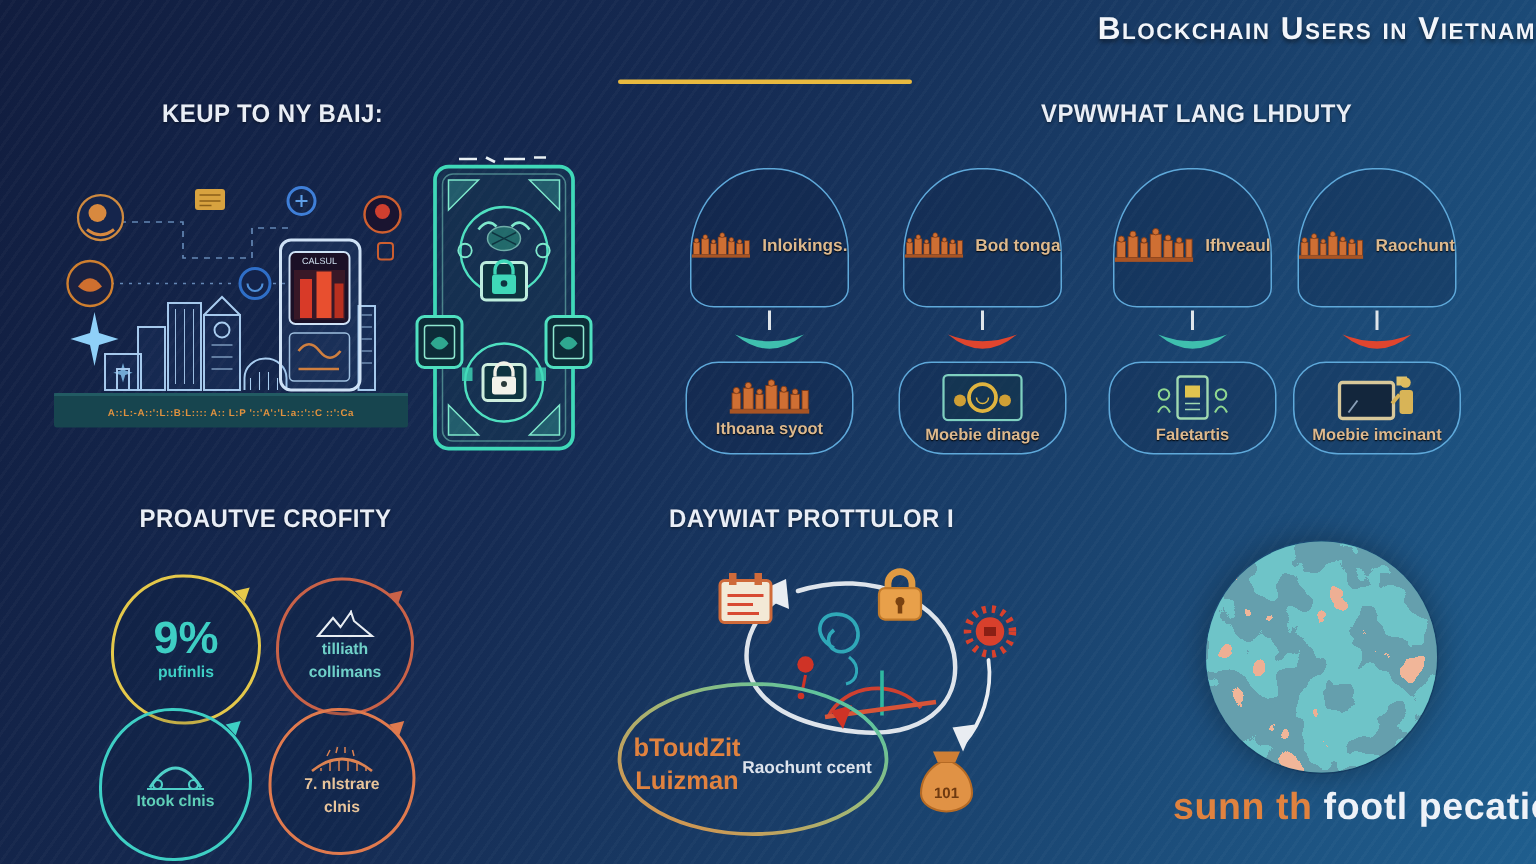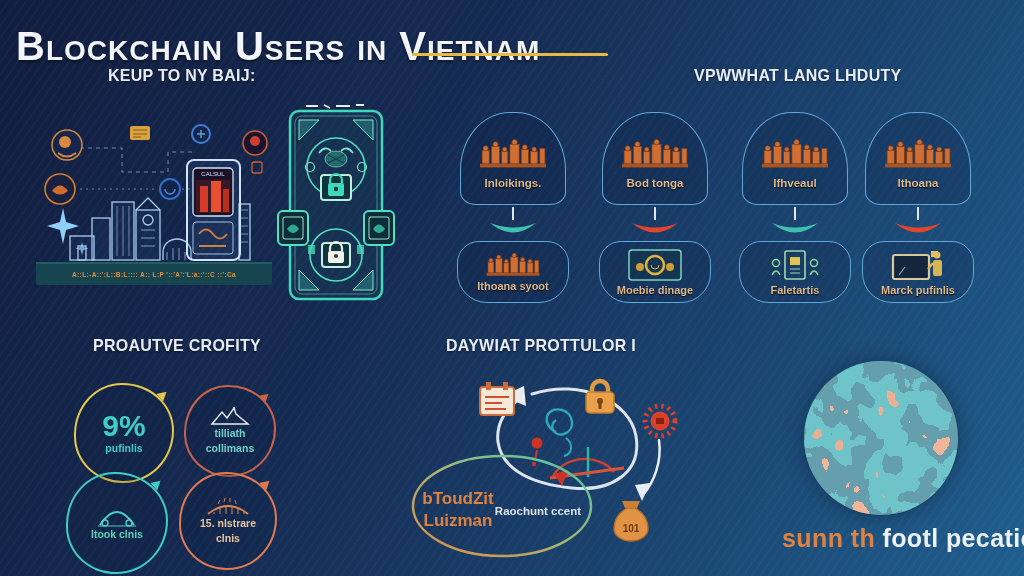--- a/index.html
+++ b/index.html
@@ -6,38 +6,38 @@
   .stage{
     position:relative;width:1024px;height:576px;overflow:hidden;
     font-family:"Liberation Sans",sans-serif;
     background:linear-gradient(118deg,#111d3f 0%,#152a52 38%,#1a4470 70%,#1f5e8e 100%);
   }
   .stage::before{
     content:"";position:absolute;inset:0;pointer-events:none;
     background:repeating-linear-gradient(125deg,rgba(255,255,255,0.025) 0 2px,transparent 2px 7px);
   }
   .title{
-    position:absolute;top:8px;left:0;right:0;margin:16px;text-align:left;
-    color:#f2f5fa;font-size:40px;font-weight:bold;font-variant:small-caps;
+    position:absolute;top:8px;left:0;right:0;margin:0;text-align:right;
+    color:#f2f5fa;font-size:21px;font-weight:bold;font-variant:small-caps;
     letter-spacing:1px;text-shadow:0 2px 3px rgba(0,0,0,.45);
   }
   .title-underline{position:absolute;top:53px;left:412px;width:196px;height:3px;background:#e8b93f;border-radius:2px;}
   .sec-header{
     position:absolute;margin:0;color:#e9eef6;font-size:17px;font-weight:bold;
     letter-spacing:.3px;white-space:nowrap;text-shadow:0 1px 2px rgba(0,0,0,.5);
     transform:scaleX(.94);transform-origin:left;
   }
   .city-illustration{position:absolute;left:20px;top:96px;}
   .phone-illustration{position:absolute;left:276px;top:103px;}
   
   .usage-col{position:absolute;top:112px;width:112px;display:flex;flex-direction:column;align-items:center;}
   .bubble{
     width:106px;height:93px;box-sizing:border-box;border:1.6px solid #5fa9da;
     border-radius:50px 50px 16px 16px / 58px 58px 13px 13px;
-    background:rgba(12,28,60,.25);display:flex;flex-direction:column;align-items:center;
+    background:rgba(12,28,60,.25);display:flex;flex-direction:row;align-items:center;
     justify-content:center;gap:8px;padding-top:10px;
   }
   .bubble-label,.card-label{font-size:11.5px;font-weight:bold;color:#ddb98e;text-shadow:0 1px 1px #000;white-space:nowrap;}
   .v-line{width:2px;height:13px;background:#dfe5ea;margin-top:2px;}
   .ucard{
     margin-top:3px;width:112px;height:62px;box-sizing:border-box;border:1.6px solid #5fa9da;
     border-radius:22px 22px 30px 30px;background:rgba(12,28,60,.22);
     display:flex;flex-direction:column;align-items:center;justify-content:center;gap:3px;
   }
   .card-label{font-size:11px;}
@@ -279,36 +279,36 @@
       </svg>
       <div class="card-label">Moebie dinage</div>
     </div>
   </div>
 
   <div class="usage-col" style="left:862px">
     <div class="bubble">
       <svg width="66" height="31" viewBox="0 0 64 30">
           <use href="#sym-crowd"></use>
         </svg>
-      <div class="bubble-label">Ithoana</div>
+      <div class="bubble-label">Raochunt</div>
     </div>
     <div class="v-line"></div>
     <svg width="54" height="18" viewBox="0 0 54 18" class="usage-arc">
         <path d="M4,3 Q27,22 50,3 Q27,12 4,3" fill="#e0452e"></path>
       </svg>
     <div class="ucard">
       <svg width="54" height="32" viewBox="0 0 54 32">
         <rect x="2" y="6" width="36" height="24" rx="2" fill="#13263c" stroke="#d8c89a" stroke-width="2.2"></rect>
         <path d="M8,26 l6,-8" stroke="#8aa0b8" stroke-width="1.2"></path>
         <rect x="40" y="2" width="7" height="6" fill="#e0c46f"></rect>
         <circle cx="46" cy="6" r="3.5" fill="#e0bc5f"></circle>
         <rect x="42" y="11" width="9" height="16" rx="2" fill="#d8b457"></rect>
         <path d="M42,14 l-5,6" stroke="#d8b457" stroke-width="2.5"></path>
       </svg>
-      <div class="card-label">Marck pufinlis</div>
+      <div class="card-label">Moebie imcinant</div>
     </div>
   </div>
 
   <div class="stat-circle" style="left: 74px; top: 383px; width: 100px; height: 100px; --ring: #e4c84a; --txt: #3ecfc4;">
     <div class="stat-value">9%</div>
     <div class="stat-label">pufinlis</div>
 
   </div>
 
   <div class="stat-circle" style="left: 66px; top: 472px; width: 102px; height: 102px; --ring: #3ecfc4; --txt: #5fd0b8;">
@@ -333,21 +333,21 @@
     <div class="stat-label">collimans</div>
   </div>
 
   <div class="stat-circle" style="left: 179px; top: 472px; width: 98px; height: 98px; --ring: #e07a4e; --txt: #e8c49a;">
     <svg width="44" height="20" viewBox="0 0 44 20">
       <path d="M2,18 Q22,2 42,18" fill="none" stroke="#dd8352" stroke-width="1.8"></path>
       <path d="M8,16 V18 M14,12 V18 M20,10 V18 M26,10 V18 M32,12 V18 M38,16 V18" stroke="#dd8352" stroke-width="1"></path>
       <path d="M12,8 l2,-4 M18,6 l1,-4 M24,6 l0,-4 M30,8 l-1,-4" stroke="#dd8352" stroke-width="1"></path>
     </svg>
 
-    <div class="stat-label">15. nlstrare</div>
+    <div class="stat-label">7. nlstrare</div>
     <div class="stat-label">clnis</div>
   </div>
 
   <svg class="flow-illustration" width="300" height="207" viewBox="0 0 300 207">
     <defs>
       <linearGradient id="loopgrad" x1="0" y1="1" x2="1" y2="0">
         <stop offset="0" stop-color="#e08a45"></stop>
         <stop offset="0.55" stop-color="#9fba78"></stop>
         <stop offset="1" stop-color="#3fc8b0"></stop>
       </linearGradient>

